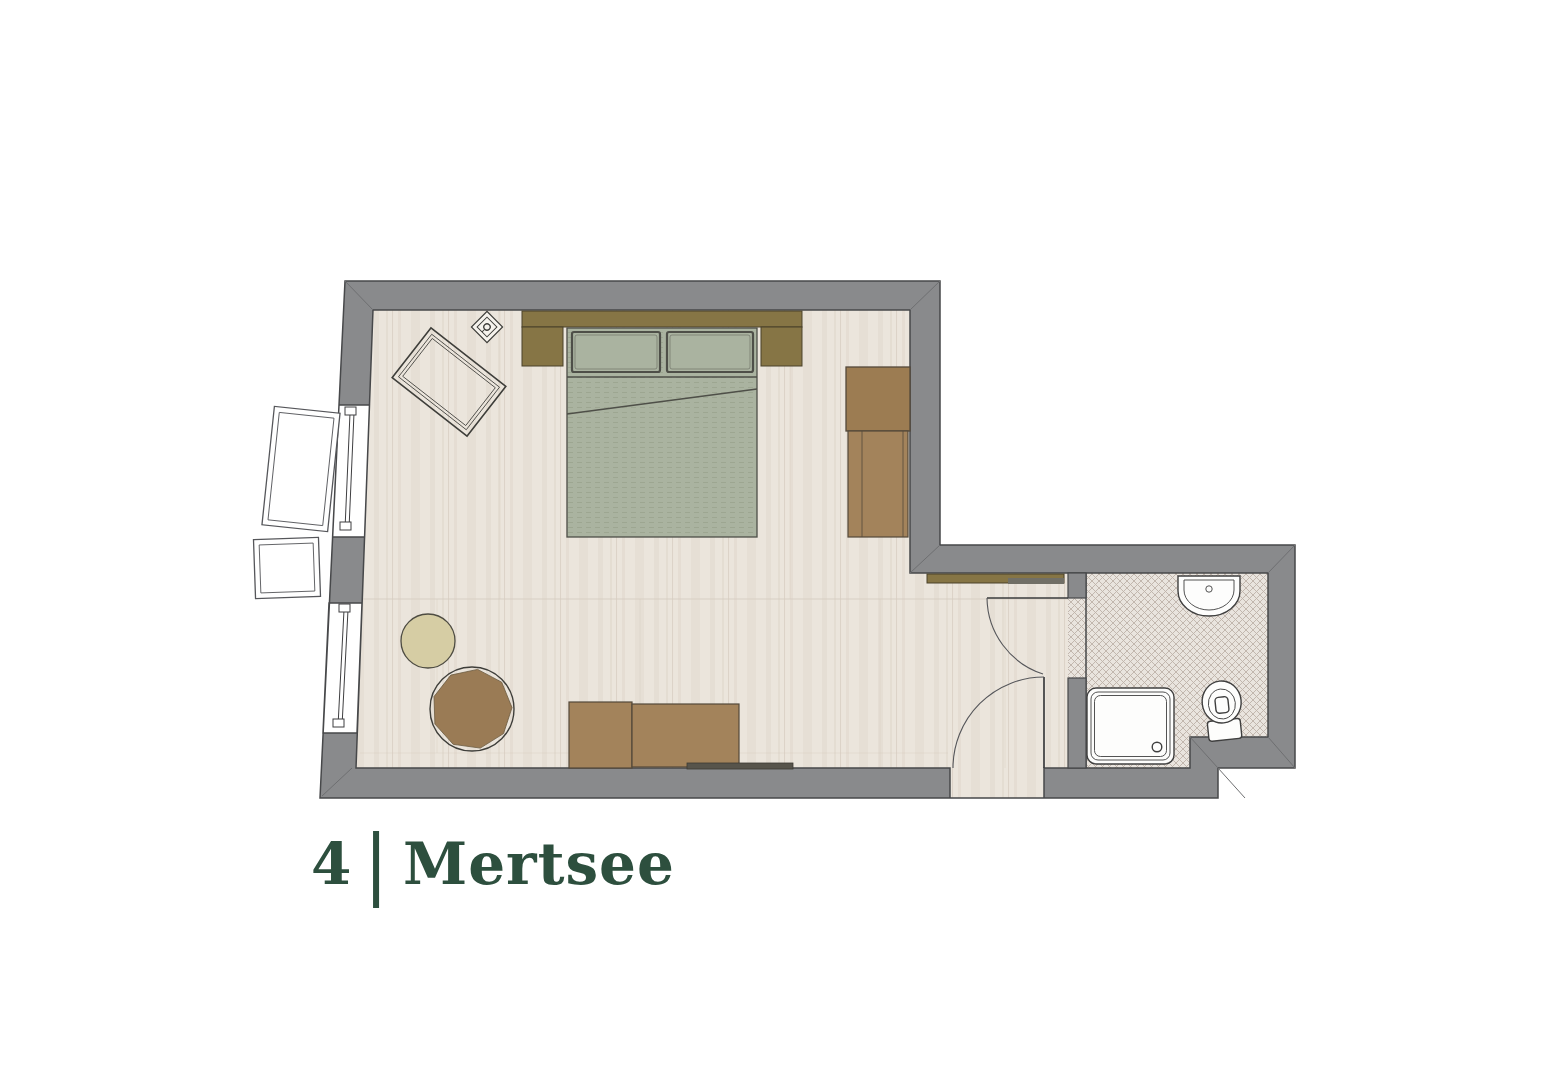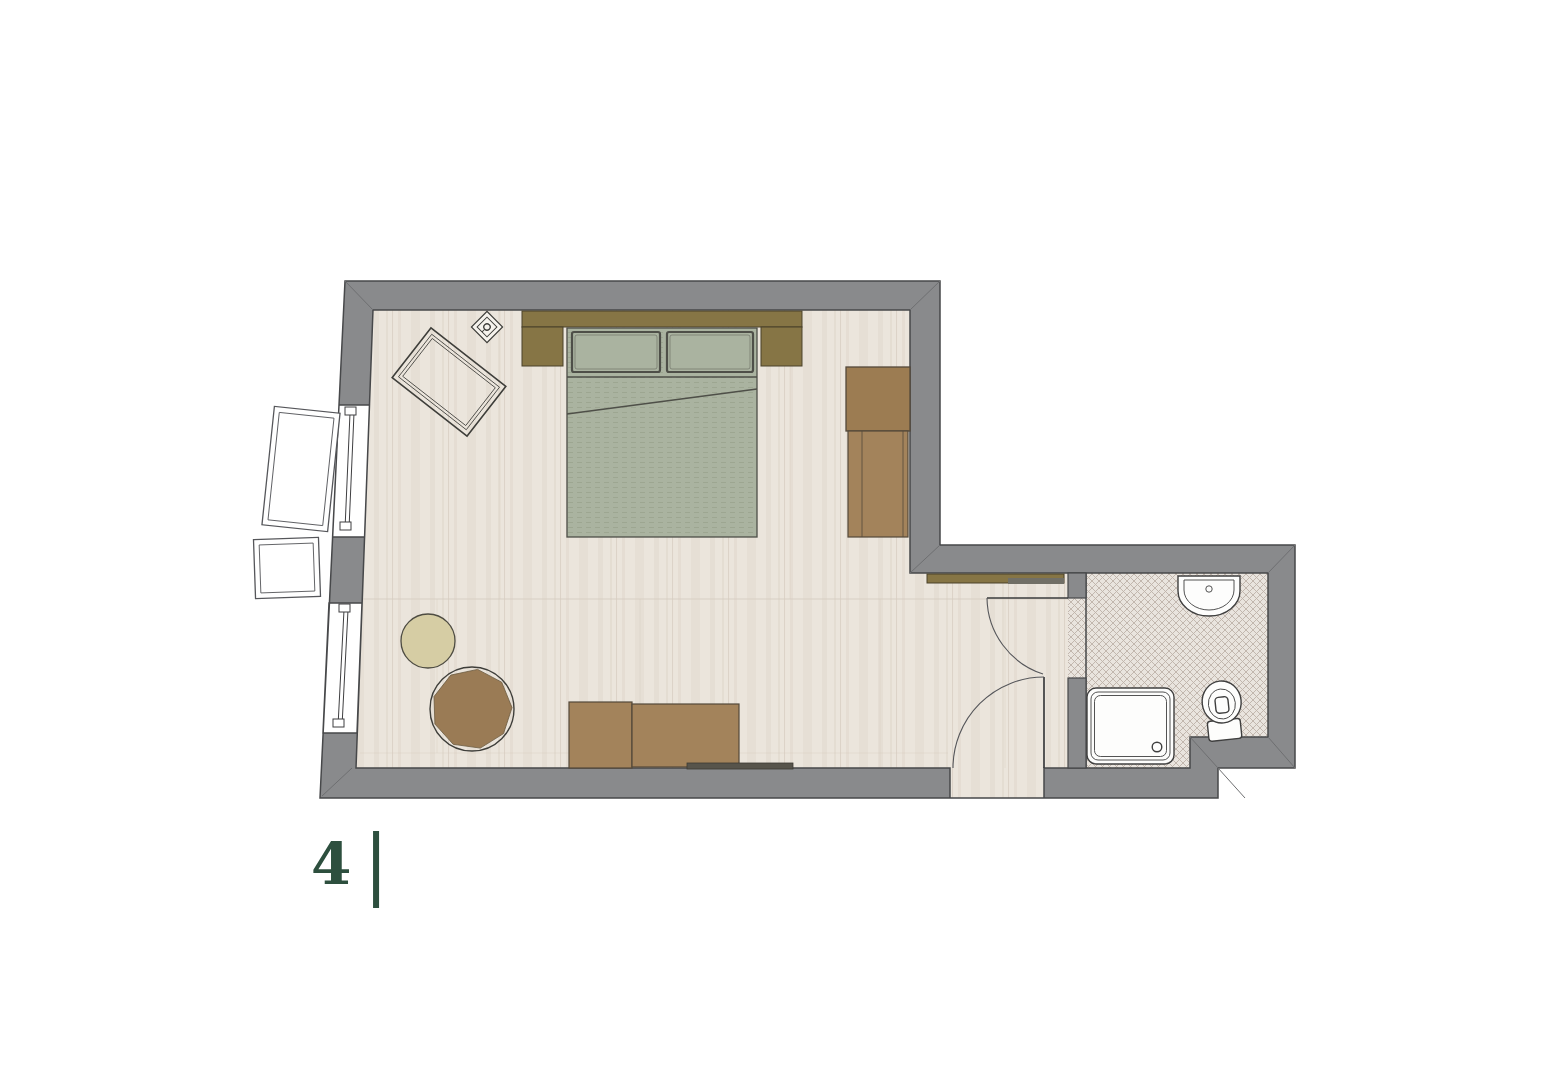--- a/index.html
+++ b/index.html
@@ -206,13 +206,14 @@
     <rect class="fixture-thin" x="1091" y="692" width="79" height="68" rx="7"></rect>
     <rect class="fixture-thin" x="1094.5" y="695.5" width="72" height="61" rx="6" stroke-width="0.7"></rect>
     <circle class="fixture" cx="1157" cy="747" r="4.8" stroke-width="1.2"></circle>
   </g>
 </svg>
 </div>
 
 <div class="title">
   <span>4</span>
   <span class="sep">|</span>
+  <span>Mertsee</span>
 </div>
 
 </body></html>

